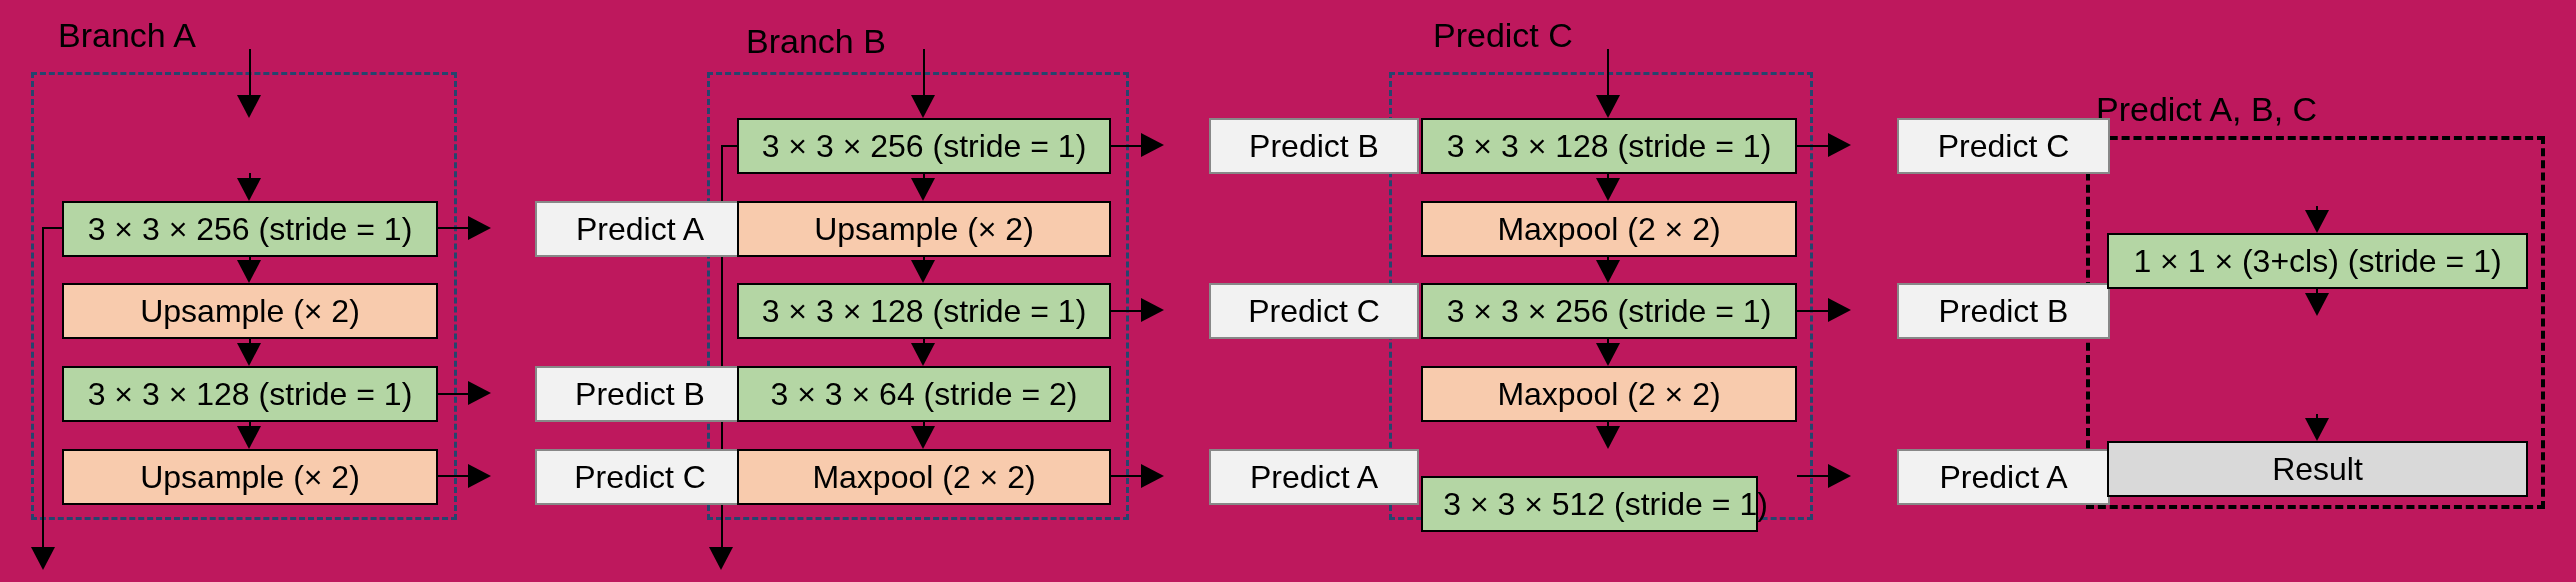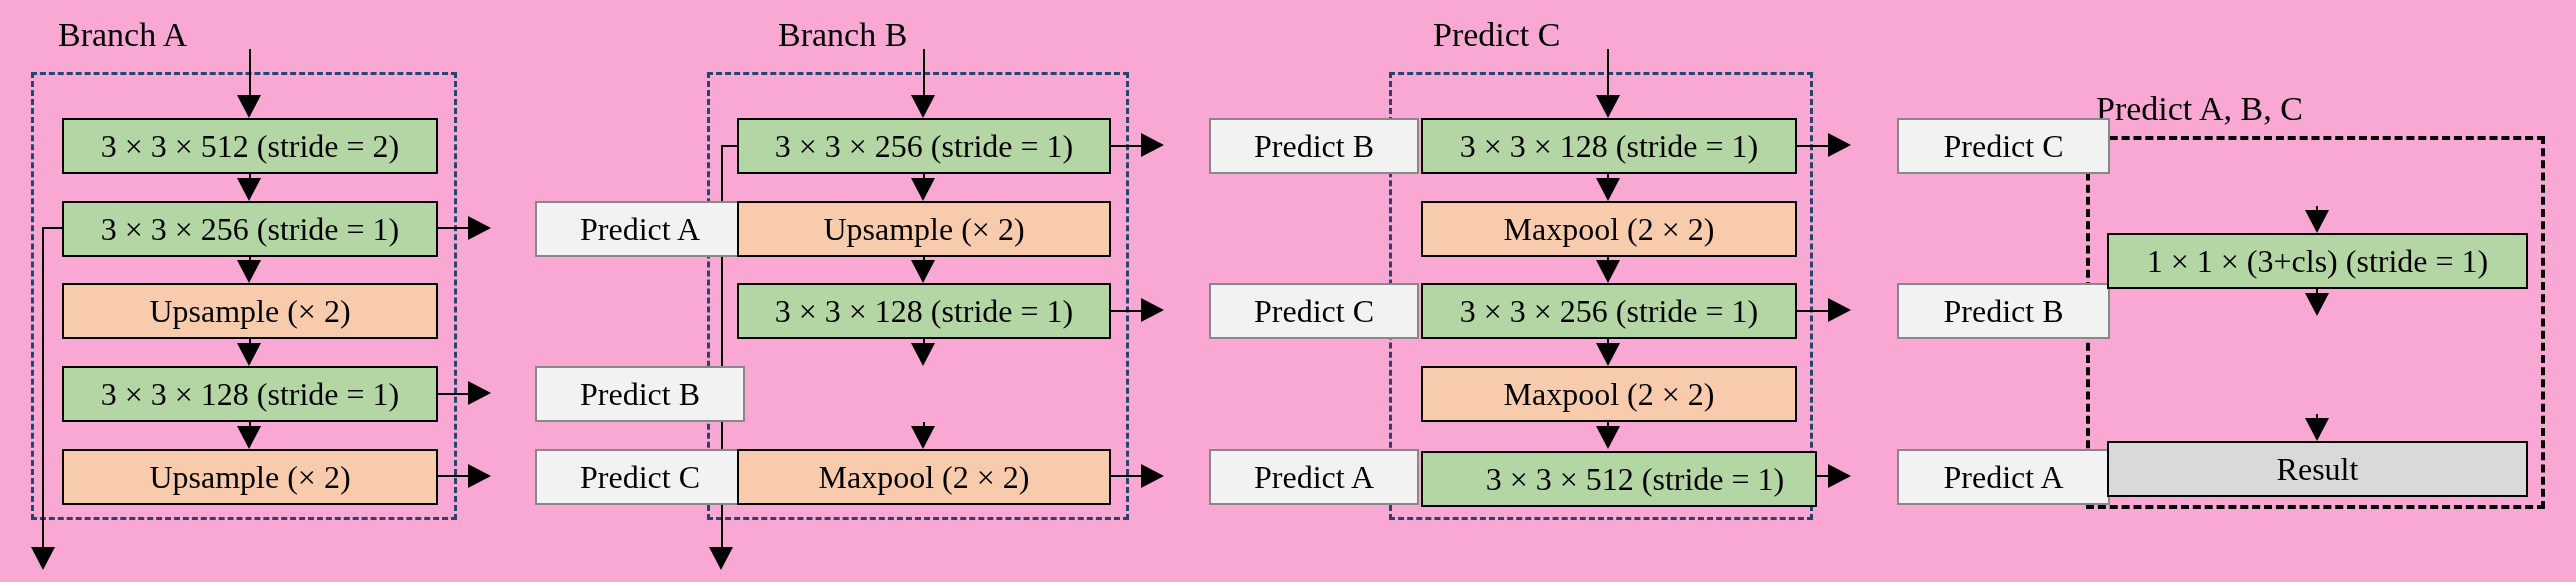--- a/index.html
+++ b/index.html
@@ -1,20 +1,20 @@
 <!DOCTYPE html>
 <html style="font-size:9.3px"><head>
 <meta charset="utf-8">
 <style>
   html,body{margin:0;padding:0;background:#ffffff;}
   #canvas{
     position:relative;
     width:2576px;height:582px;
-    background:#f9a8d4;
-    font-family:Liberation Serif, serif;
+    background:#be185d;
+    font-family:Liberation Sans, sans-serif;
     color:#000;
     overflow:hidden;
   }
   .branch-title{
     position:absolute;
     font-size:34px;
     white-space:nowrap;
   }
   .panel{
     position:absolute;
@@ -69,21 +69,21 @@
 <body>
 
 <div id="canvas">
 
   <div class="panel" style="left:31px;top:72px;width:426px;height:448px;"></div>
   <div class="panel" style="left:707px;top:72px;width:422px;height:448px;"></div>
   <div class="panel" style="left:1389px;top:72px;width:424px;height:448px;"></div>
   <div class="panel-black" style="left:2086px;top:136px;width:459px;height:373px;"></div>
 
   <div class="branch-title" style="left:58px;top:16px;">Branch A</div>
-  <div class="branch-title" style="left:746px;top:16px;margin-left:32px;">Branch B</div>
+  <div class="branch-title" style="left:746px;top:22px;">Branch B</div>
   <div class="branch-title" style="left:1433px;top:16px;">Predict C</div>
   <div class="branch-title" style="left:2096px;top:90px;">Predict A, B, C</div>
 
   <div class="vline" style="left:249px;top:49px;height:50px;"></div>
   <div class="tri-down" style="left:237px;top:95px;"></div>
 
   <div class="vline" style="left:249px;top:173px;height:7px;"></div>
   <div class="tri-down" style="left:237px;top:178px;"></div>
   <div class="vline" style="left:249px;top:256px;height:7px;"></div>
   <div class="tri-down" style="left:237px;top:260px;"></div>
@@ -145,44 +145,44 @@
   <div class="hline" style="left:1797px;top:475px;width:33px;"></div>
   <div class="tri-right" style="left:1828px;top:464px;"></div>
 
   <div class="vline" style="left:2316px;top:206px;height:7px;"></div>
   <div class="tri-down" style="left:2305px;top:210px;"></div>
   <div class="vline" style="left:2316px;top:289px;height:7px;"></div>
   <div class="tri-down" style="left:2305px;top:293px;"></div>
   <div class="vline" style="left:2316px;top:414px;height:7px;"></div>
   <div class="tri-down" style="left:2305px;top:418px;"></div>
 
-  <div class="nbox green" style="left:62px;top:118px;width:376px;height:56px;">3 × 3 × 512 (stride = 2)</div>
   <div class="nbox green" style="left:62px;top:201px;width:376px;height:56px;">3 × 3 × 256 (stride = 1)</div>
   <div class="nbox orange" style="left:62px;top:283px;width:376px;height:56px;">Upsample (× 2)</div>
   <div class="nbox green" style="left:62px;top:366px;width:376px;height:56px;">3 × 3 × 128 (stride = 1)</div>
   <div class="nbox orange" style="left:62px;top:449px;width:376px;height:56px;">Upsample (× 2)</div>
 
   <div class="predict" style="left:491px;top:201px;width:210px;height:56px;">Predict A</div>
   <div class="predict" style="left:491px;top:366px;width:210px;height:56px;">Predict B</div>
   <div class="predict" style="left:491px;top:449px;width:210px;height:56px;">Predict C</div>
 
   <div class="nbox green" style="left:737px;top:118px;width:374px;height:56px;">3 × 3 × 256 (stride = 1)</div>
   <div class="nbox orange" style="left:737px;top:201px;width:374px;height:56px;">Upsample (× 2)</div>
   <div class="nbox green" style="left:737px;top:283px;width:374px;height:56px;">3 × 3 × 128 (stride = 1)</div>
+  <div class="nbox green" style="left:737px;top:366px;width:374px;height:56px;">3 × 3 × 64 (stride = 2)</div>
   <div class="nbox orange" style="left:737px;top:449px;width:374px;height:56px;">Maxpool (2 × 2)</div>
 
   <div class="predict" style="left:1165px;top:118px;width:210px;height:56px;">Predict B</div>
   <div class="predict" style="left:1165px;top:283px;width:210px;height:56px;">Predict C</div>
   <div class="predict" style="left:1165px;top:449px;width:210px;height:56px;">Predict A</div>
 
   <div class="nbox green" style="left:1421px;top:118px;width:376px;height:56px;">3 × 3 × 128 (stride = 1)</div>
   <div class="nbox orange" style="left:1421px;top:201px;width:376px;height:56px;">Maxpool (2 × 2)</div>
   <div class="nbox green" style="left:1421px;top:283px;width:376px;height:56px;">3 × 3 × 256 (stride = 1)</div>
   <div class="nbox orange" style="left:1421px;top:366px;width:376px;height:56px;">Maxpool (2 × 2)</div>
-  <div class="nbox green" style="left:1421px;top:451px;width:396px;height:56px;padding-left:32px;">3 × 3 × 512 (stride = 1)</div>
+  <div class="nbox green" style="left:1421px;top:476px;width:337px;height:56px;padding-left:32px;">3 × 3 × 512 (stride = 1)</div>
 
   <div class="predict" style="left:1853px;top:118px;width:213px;height:56px;">Predict C</div>
   <div class="predict" style="left:1853px;top:283px;width:213px;height:56px;">Predict B</div>
   <div class="predict" style="left:1853px;top:449px;width:213px;height:56px;">Predict A</div>
 
   <div class="nbox green" style="left:2107px;top:233px;width:421px;height:56px;">1 × 1 × (3+cls) (stride = 1)</div>
   <div class="nbox grayfill" style="left:2107px;top:441px;width:421px;height:56px;">Result</div>
 
 </div>
 

